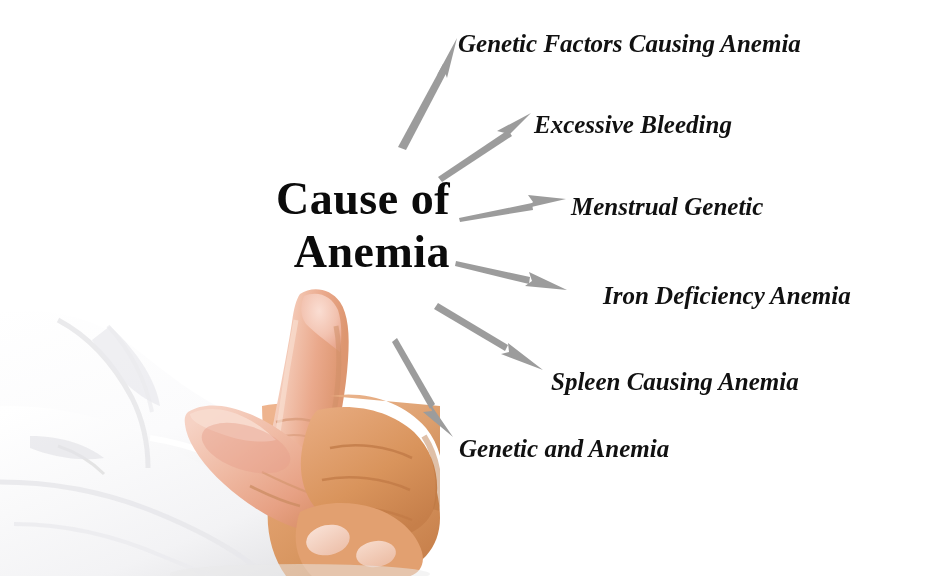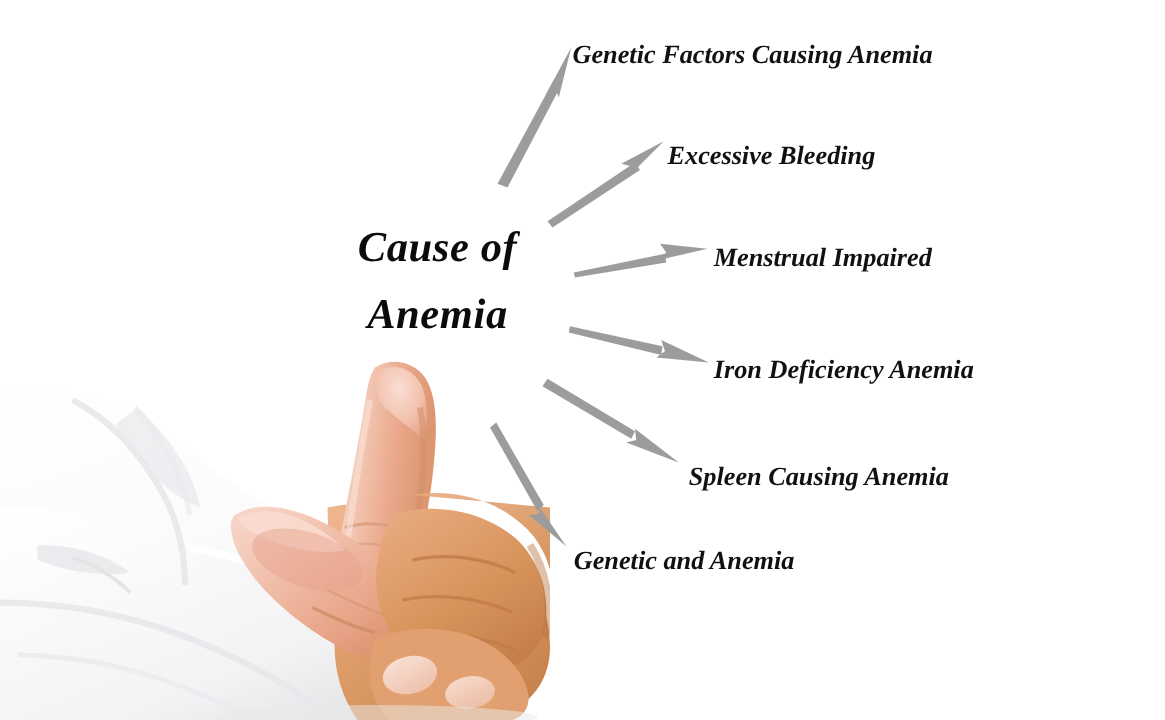--- a/index.html
+++ b/index.html
@@ -17,51 +17,50 @@
     height: 576px;
     background: #ffffff;
     overflow: hidden;
   }
   
   .center-title {
     position: absolute;
     left: 250px;
     top: 172px;
     width: 200px;
-    text-align: center;
+    text-align: right;
     font-family: "Liberation Serif", "DejaVu Serif", serif;
-    font-style: italic;
     font-weight: 700;
-    font-size: 34px;
+    font-size: 46px;
     line-height: 53px;
     color: #0b0b0b;
     letter-spacing: 0.5px;
     white-space: nowrap;
     z-index: 6;
   }
   .center-title .tline { display: block; }
 
   
   .branch-label {
     position: absolute;
     font-family: "Liberation Serif", "DejaVu Serif", serif;
     font-style: italic;
     font-weight: 700;
-    font-size: 21px;
+    font-size: 25px;
     line-height: 37px;
     color: #111111;
     white-space: nowrap;
     z-index: 6;
   }
   .branch-label .lline { display: block; }
 
   .lbl-genetic   { left: 458px; top: 25px; }
   .lbl-excessive { left: 534px; top: 106px; }
   .lbl-menstrual { left: 571px; top: 188px; }
-  .lbl-iron      { left: 571px; top: 277px; }
+  .lbl-iron      { left: 603px; top: 277px; }
   .lbl-cancer    { left: 551px; top: 363px; }
   .lbl-impaired  { left: 459px; top: 430px; }
 
   
   #arrows {
     position: absolute;
     left: 0; top: 0;
     width: 932px;
     height: 576px;
     z-index: 4;
@@ -248,21 +247,21 @@
 
   <div class="branch-label lbl-genetic">
     <span class="lline">Genetic Factors Causing Anemia</span>
   </div>
 
   <div class="branch-label lbl-excessive">
     <span class="lline">Excessive Bleeding</span>
   </div>
 
   <div class="branch-label lbl-menstrual">
-    <span class="lline">Menstrual Impaired</span>
+    <span class="lline">Menstrual Genetic</span>
   </div>
 
   <div class="branch-label lbl-iron">
     <span class="lline">Iron Deficiency Anemia</span>
   </div>
 
   <div class="branch-label lbl-cancer">
     <span class="lline">Spleen Causing Anemia</span>
   </div>
 

